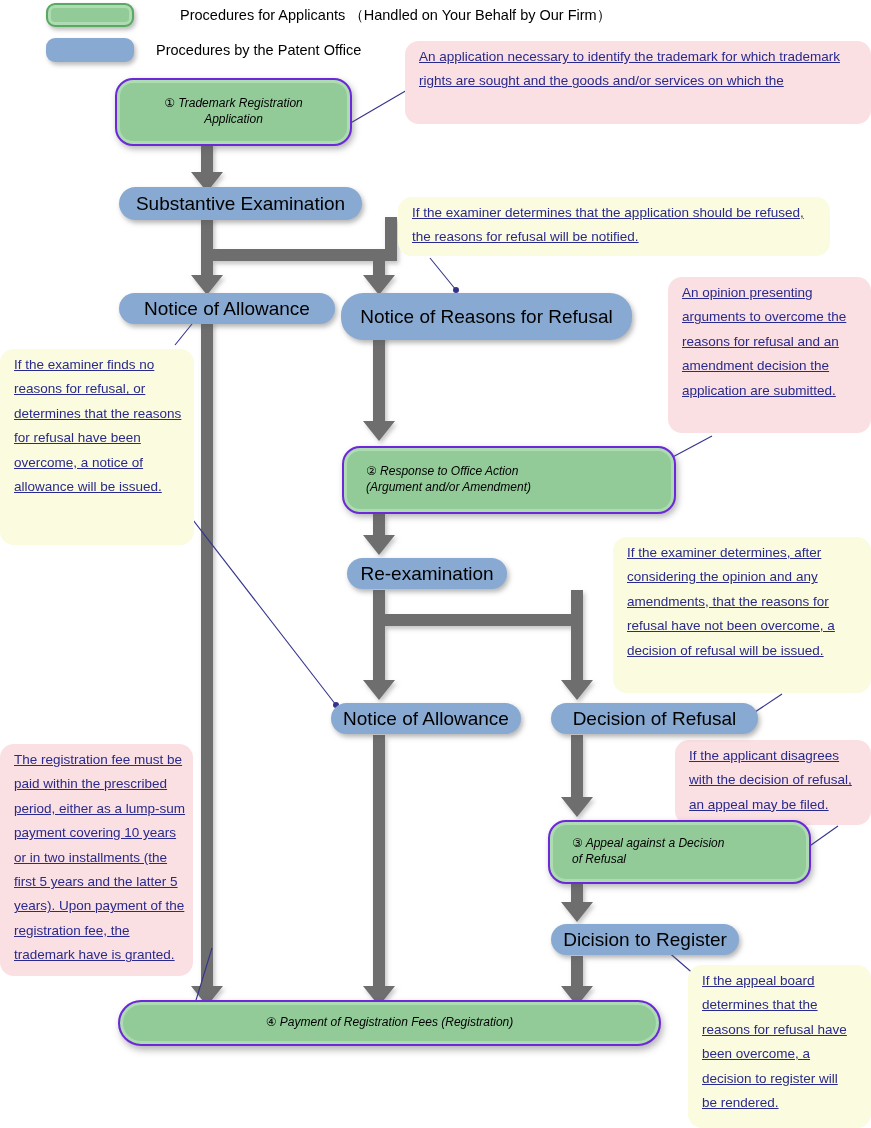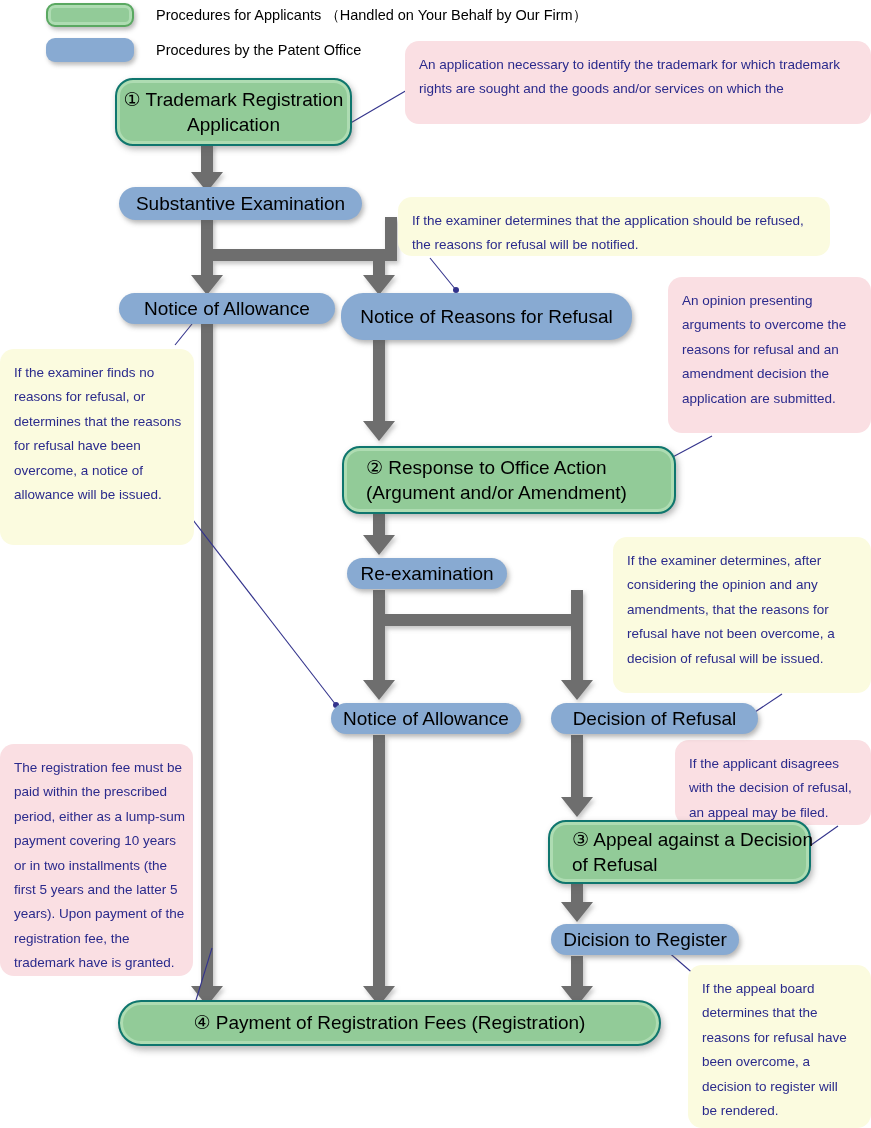--- a/index.html
+++ b/index.html
@@ -36,37 +36,39 @@
   .node.office{
     background:#88aad2;
     border-radius:22px;
     font-size:19px;
     box-shadow:2px 3px 5px rgba(90,90,90,0.45);
   }
   
   .node.applicant{
     background:#92cb98;
     border-radius:18px;
-    font-size:19px;
-    border:2px solid #0f766e;
+    font-size:12px;
+    border:2px solid #6d28d9;
     box-shadow:inset 0 0 0 3px #aedcb2, 2px 3px 6px rgba(90,90,90,0.45);
+    font-style:italic;
   }
   .node.applicant.pill{border-radius:30px;box-shadow:inset 0 0 0 3px #aedcb2, 2px 4px 7px rgba(90,90,90,0.45);}
   .node.lalign{text-align:left;padding-left:22px;}
 
   
   .note{
     position:absolute;
     box-sizing:border-box;
     border-radius:14px;
     color:#2a2a8c;
     font-size:13.5px;
     line-height:24.4px;
-    padding:12px 14px;
+    padding:4px 14px;
     z-index:2;
+    text-decoration:underline;
   }
   .note.yellow{background:#fbfbdf;}
   .note.pink{background:#fadfe3;}
   .note .ln{display:block;white-space:nowrap;}
 
   
   .legend-row{position:absolute;display:flex;align-items:center;z-index:5;}
   .legend-sw{
     width:88px;height:24px;border-radius:9px;
     box-shadow:2px 3px 4px rgba(90,90,90,0.4);
@@ -141,21 +143,21 @@
       <circle cx="654" cy="467" r="3"></circle>
       <circle cx="196" cy="319" r="3"></circle>
       <circle cx="336" cy="705" r="3"></circle>
       <circle cx="752" cy="714" r="3"></circle>
       <circle cx="804" cy="850" r="3"></circle>
       <circle cx="189" cy="1023" r="3"></circle>
       <circle cx="666" cy="950" r="3"></circle>
     </g>
   </svg>
 
-  <div class="legend-row" style="left:46px;top:3px;">
+  <div class="legend-row" style="left:46px;top:3px;gap:24px;">
     <span class="legend-sw green"></span>
     <span class="legend-lb">Procedures for Applicants （Handled on Your Behalf by Our Firm）</span>
   </div>
   <div class="legend-row" style="left:46px;top:38px;">
     <span class="legend-sw blue"></span>
     <span class="legend-lb">Procedures by the Patent Office</span>
   </div>
 
   <div class="node applicant" style="left:115px;top:78px;width:237px;height:68px;">
     <span class="ln">① Trademark Registration</span>

